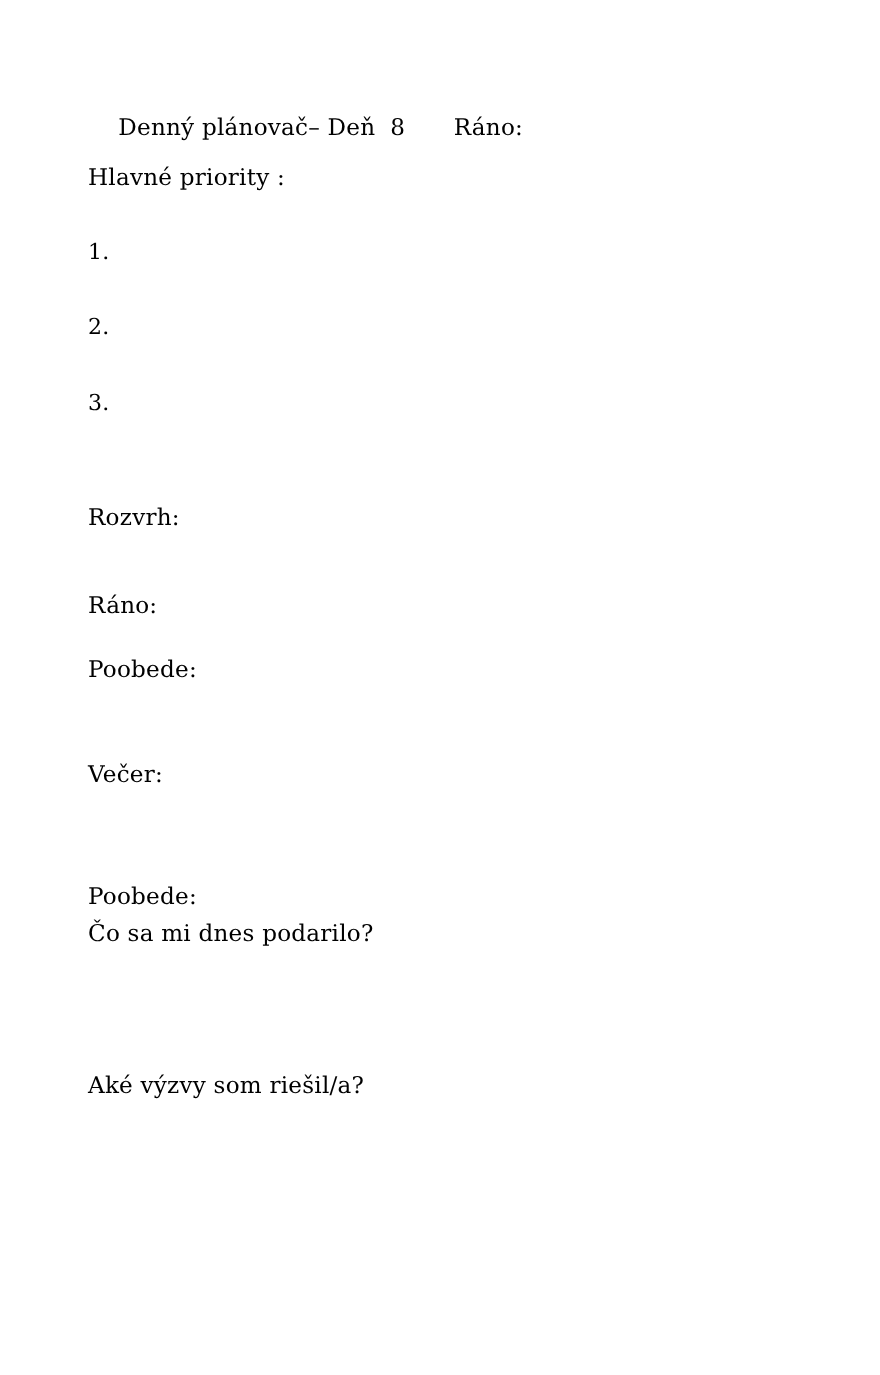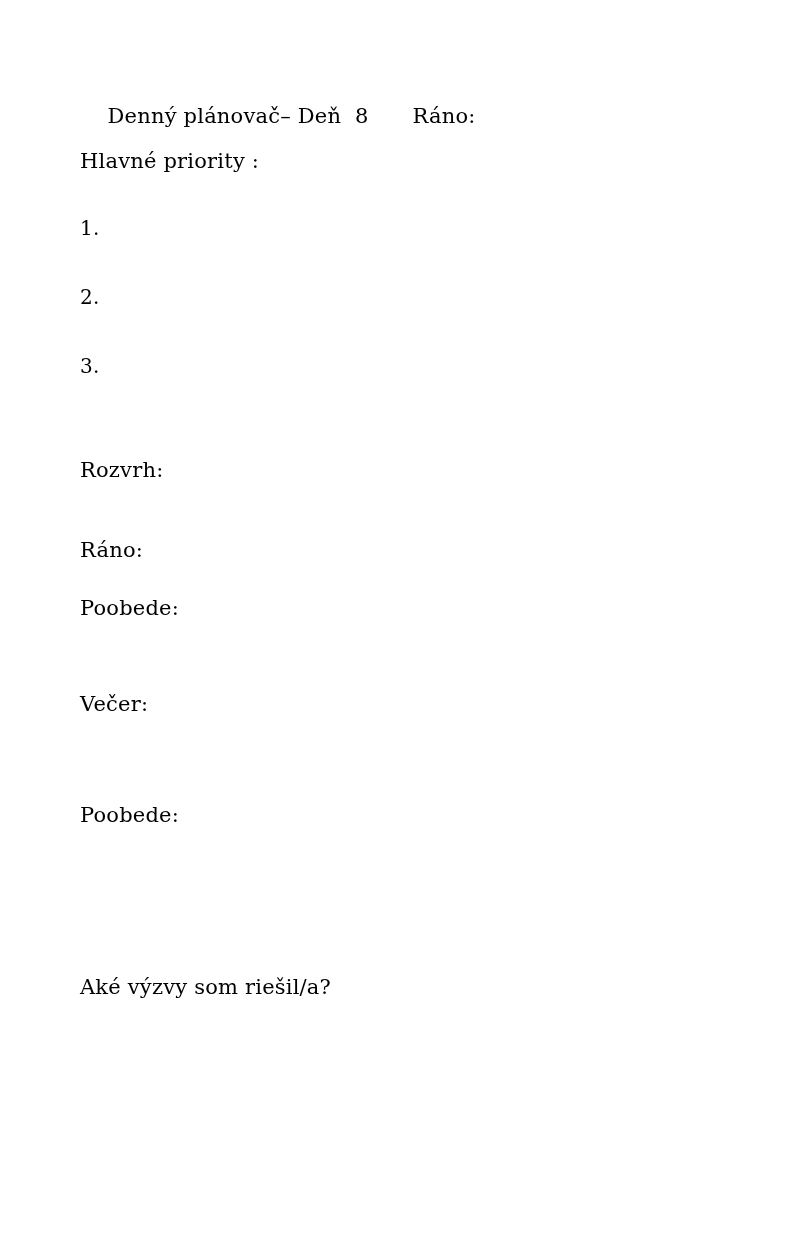--- a/index.html
+++ b/index.html
@@ -66,15 +66,16 @@
   <div class="line num1">1.</div>
   <div class="line num2">2.</div>
   <div class="line num3">3.</div>
 
   <div class="line schedule-head">Rozvrh:</div>
   <div class="line morning">Ráno:</div>
   <div class="line afternoon">Poobede:</div>
   <div class="line evening">Večer:</div>
 
   <div class="line reflection-head">Poobede:</div>
+  <div class="line q1">Čo sa mi dnes podarilo?</div>
   <div class="line q2">Aké výzvy som riešil/a?</div>
 
 </div>
 
 </body></html>

